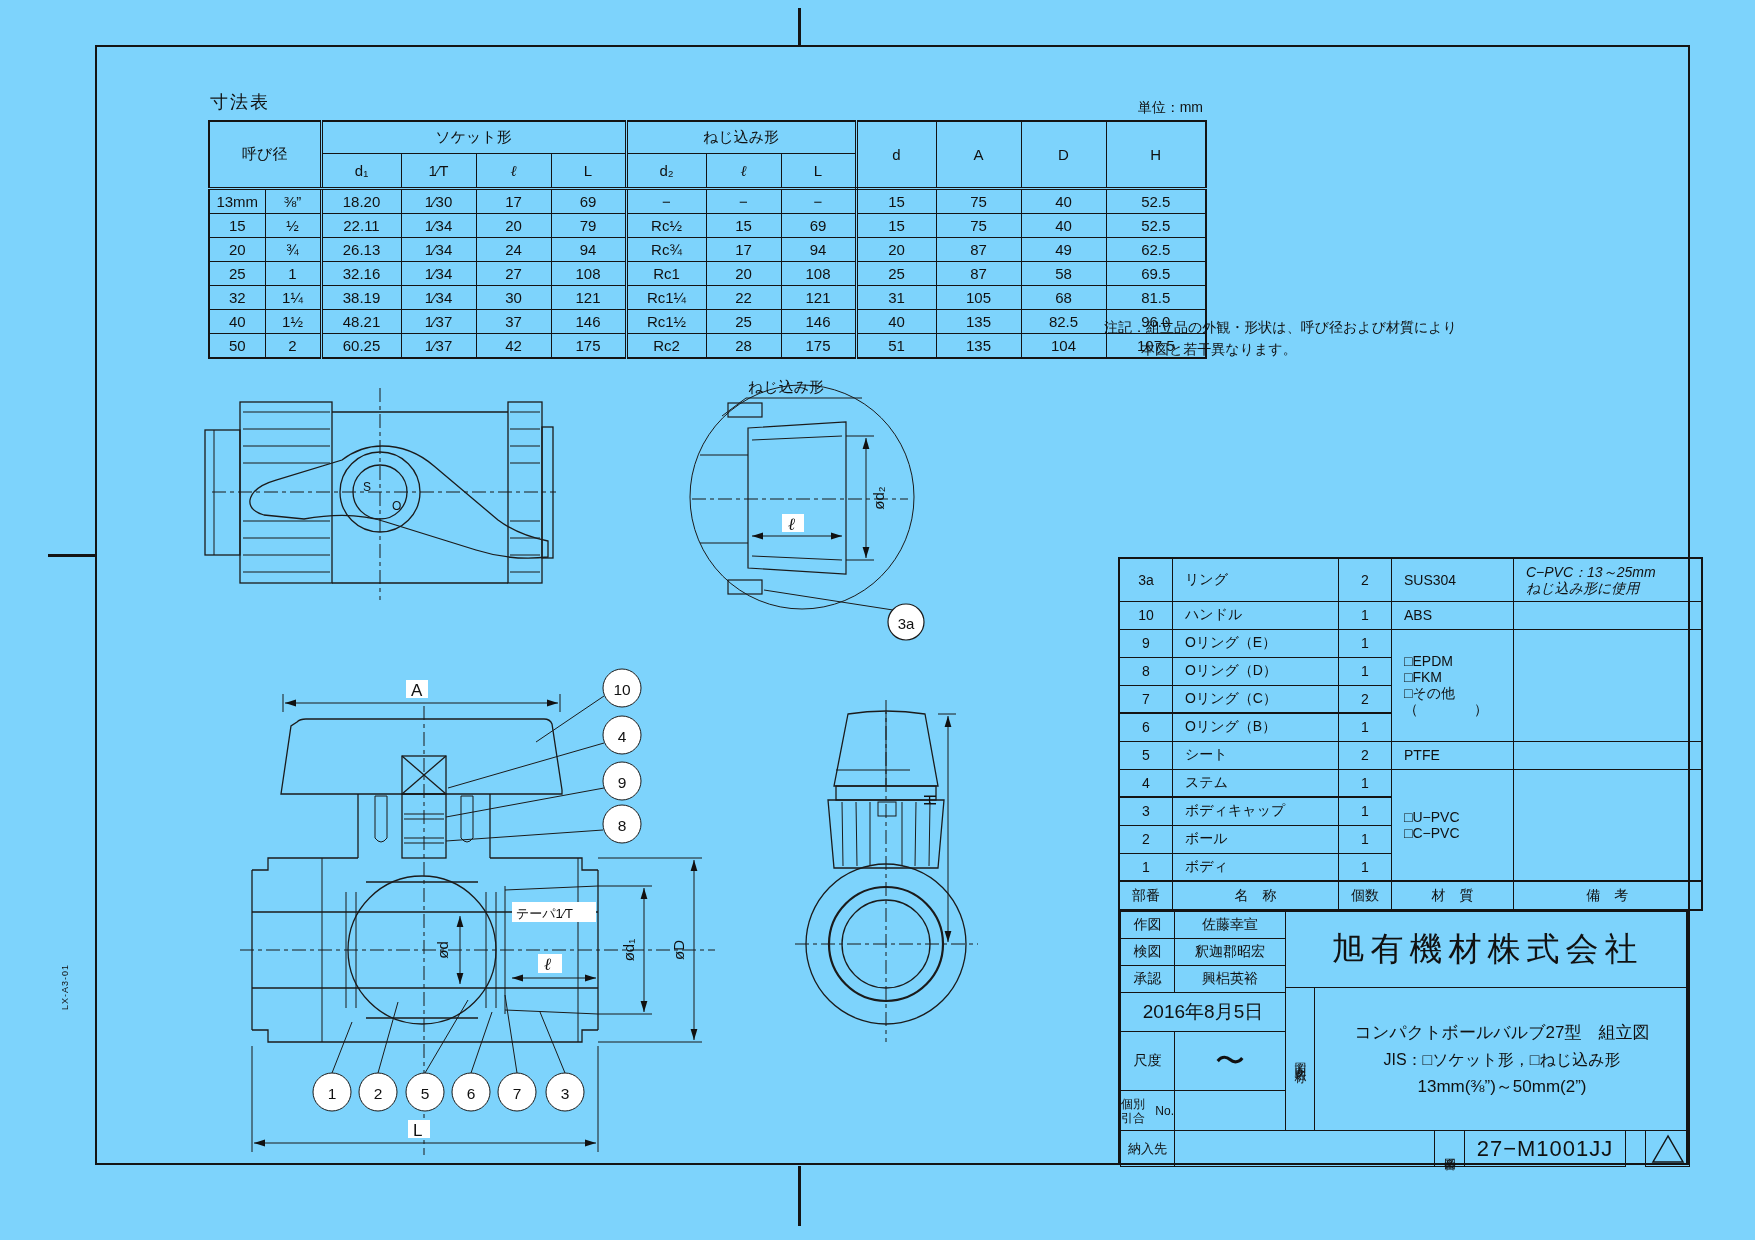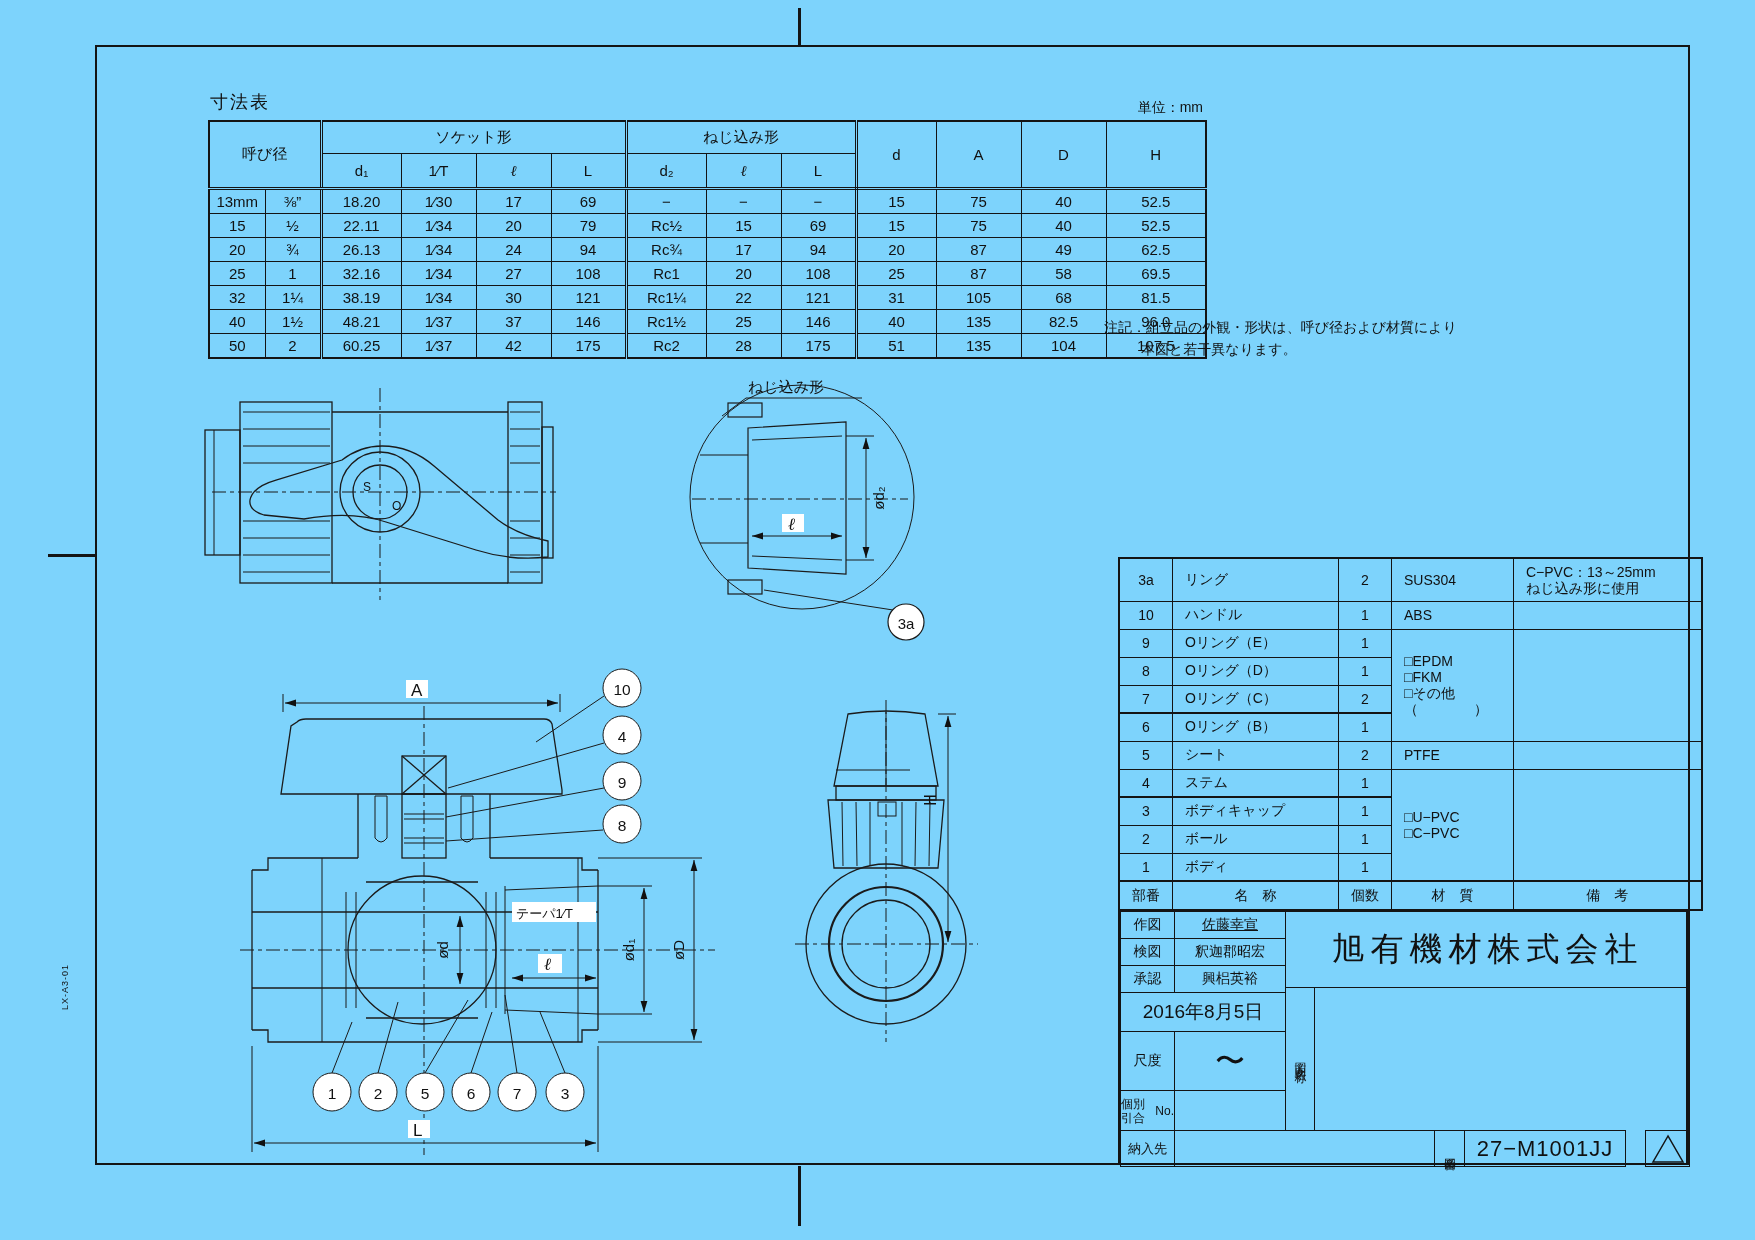--- a/index.html
+++ b/index.html
@@ -25,21 +25,21 @@
   #partstable{left:1118px;top:557px;border-collapse:collapse;table-layout:fixed;border:2px solid #141414;}
   #partstable td,#partstable th{border:1px solid #141414;font-size:14px;font-weight:normal;
       padding:0 12px;vertical-align:middle;white-space:nowrap;overflow:hidden;}
   #partstable td.c{text-align:center;padding:0;}
   #partstable tr.r{height:28px;}
   #partstable tr.r0{height:43px;}
   #partstable tr.hd{height:29px;}
   #partstable tr.hd th{text-align:center;border-top:2px solid #141414;}
   #partstable td.thick{border-top:2.5px solid #141414;}
   .matlines{font-size:13.5px;line-height:16px;}
-  .remsmall{font-size:12.5px;line-height:16px;}
+  .remsmall{font-size:12.5px;line-height:16px;font-style:italic;}
   
   #tblock{left:1118px;top:909px;width:570px;height:256px;border:2px solid #141414;box-sizing:border-box;}
   .cell{position:absolute;box-sizing:border-box;border:1px solid #141414;display:flex;align-items:center;justify-content:center;}
   .vert{writing-mode:vertical-rl;text-orientation:upright;letter-spacing:3px;}
   
   .notetext{font-size:14px;line-height:22px;white-space:nowrap;}
   
   svg text{font-family:"Liberation Sans","DejaVu Sans",sans-serif;fill:#111;}
   .ital{font-style:italic;font-family:"DejaVu Serif",serif;}
 </style>
@@ -544,40 +544,45 @@
         <th>個数</th>
         <th>材　質</th>
         <th>備　考</th>
       </tr>
     </tbody>
   </table>
 
   <div id="tblock" class="abs">
 
     <div class="cell" style="left:0;top:0;width:55px;height:28px;font-size:14px;">作図</div>
-    <div class="cell" style="left:54px;top:0;width:112px;height:28px;font-size:14px;text-decoration:underline;">佐藤幸宣</div>
+    <div class="cell" style="left:54px;top:0;width:112px;height:28px;font-size:14px;">佐藤幸宣</div>
     <div class="cell" style="left:0;top:27px;width:55px;height:28px;font-size:14px;">検図</div>
     <div class="cell" style="left:54px;top:27px;width:112px;height:28px;font-size:14px;">釈迦郡昭宏</div>
     <div class="cell" style="left:0;top:54px;width:55px;height:28px;font-size:14px;">承認</div>
     <div class="cell" style="left:54px;top:54px;width:112px;height:28px;font-size:14px;">興梠英裕</div>
     <div class="cell" style="left:0;top:81px;width:166px;height:40px;font-size:19px;">2016年8月5日</div>
     <div class="cell" style="left:0;top:120px;width:55px;height:60px;font-size:14px;">尺度</div>
     <div class="cell" style="left:54px;top:120px;width:112px;height:60px;font-size:30px;">〜</div>
     <div class="cell" style="left:0;top:179px;width:55px;height:41px;font-size:12px;flex-direction:row;line-height:14px;">
       <div>個別引合</div>
       <div>No.</div>
     </div>
     <div class="cell" style="left:54px;top:179px;width:112px;height:41px;"></div>
 
     <div class="cell" style="left:165px;top:0;width:405px;height:77px;font-size:33px;letter-spacing:6px;white-space:nowrap;">旭有機材株式会社</div>
 
     <div class="cell" style="left:165px;top:76px;width:30px;height:144px;">
       <div class="vert" style="font-size:12px;">図面名称</div>
     </div>
 
+    <div class="cell" style="left:194px;top:76px;width:376px;height:144px;flex-direction:column;justify-content:center;">
+      <div style="font-size:17px;line-height:27px;">コンパクトボールバルブ27型　組立図</div>
+      <div style="font-size:16px;line-height:27px;">JIS：□ソケット形，□ねじ込み形</div>
+      <div style="font-size:17px;line-height:27px;">13mm(⅜”)～50mm(2”)</div>
+    </div>
 
     <div class="cell" style="left:0;top:219px;width:55px;height:37px;font-size:13px;">納入先</div>
     <div class="cell" style="left:54px;top:219px;width:261px;height:37px;"></div>
     <div class="cell" style="left:314px;top:219px;width:31px;height:37px;">
       <div class="vert" style="font-size:12px;letter-spacing:0;">図番</div>
     </div>
     <div class="cell" style="left:344px;top:219px;width:162px;height:37px;font-size:22px;letter-spacing:1px;">27−M1001JJ</div>
     <div class="cell" style="left:525px;top:219px;width:45px;height:37px;">
       <svg width="40" height="32" viewBox="0 0 40 32">
         <polygon points="20,3 5,29 35,29" fill="none" stroke="#141414" stroke-width="1.5"></polygon>

